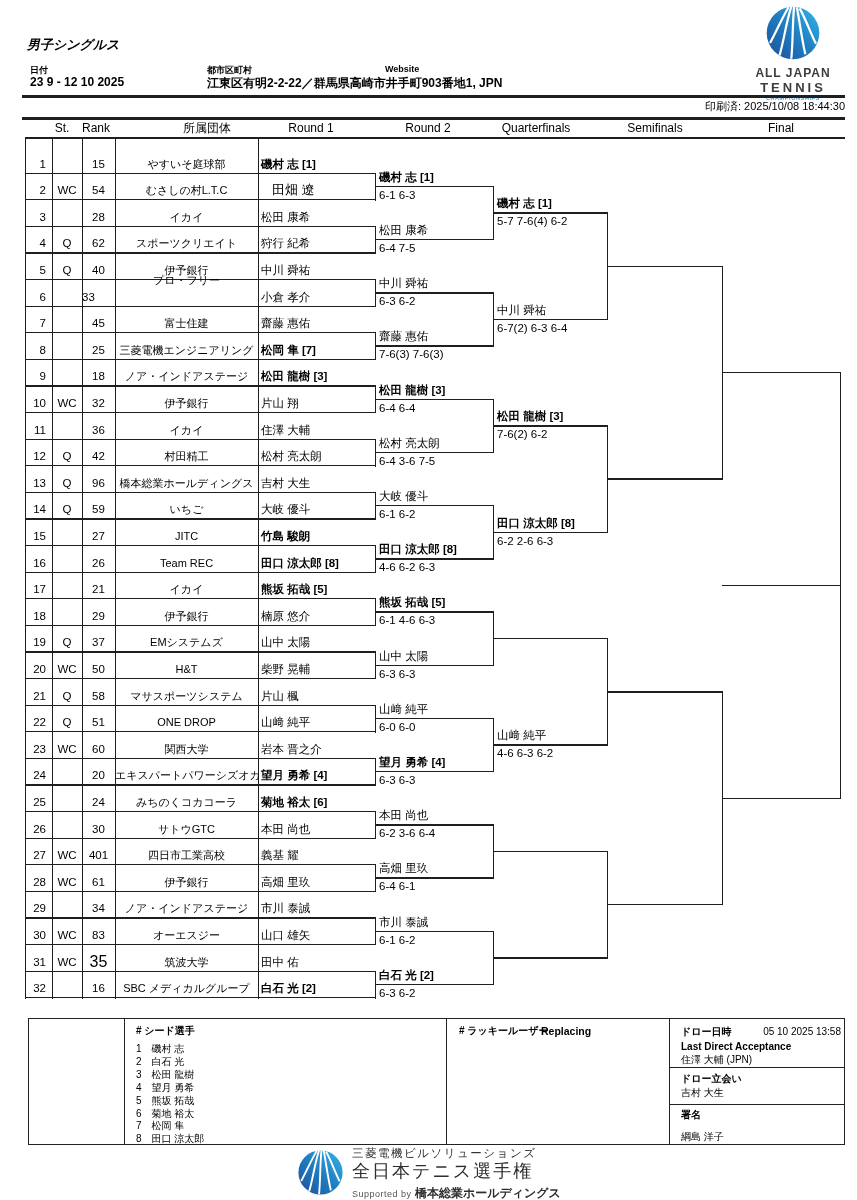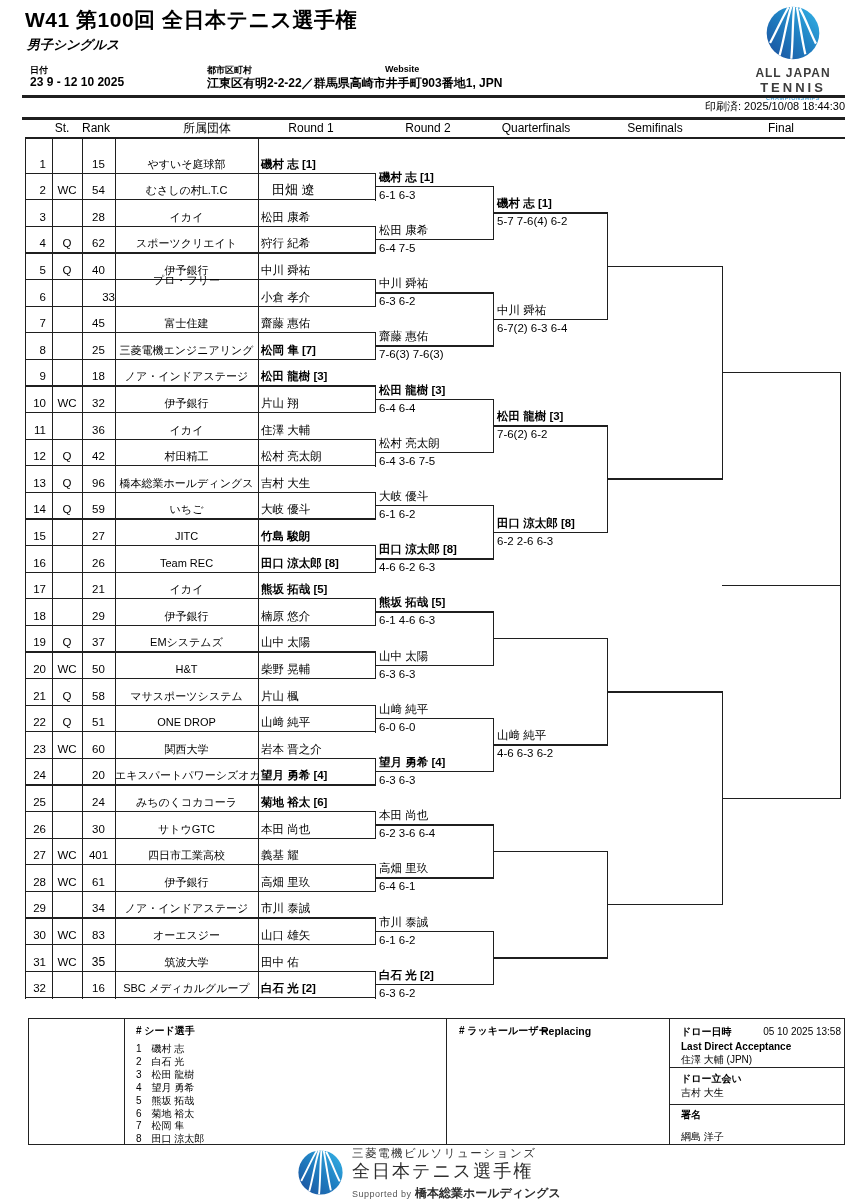--- a/index.html
+++ b/index.html
@@ -22,24 +22,20 @@
   .footer-l2{left:352px;top:1159px;font-size:18px;color:#2e2e2e;letter-spacing:2px;}
   .footer-l3{left:352px;top:1185px;font-size:12px;color:#2e2e2e;}
   .supby{font-size:9px;color:#555;font-weight:normal;letter-spacing:0.5px;}
   .supname{font-weight:bold;}
 </style>
 </head>
 <body>
 
 <div class="page">
 
-  <div class="abs title">
-    <span>W41</span>
-    <span>第100回  全日本テニス選手権</span>
-  </div>
   <div class="abs subtitle">男子シングルス</div>
 
   <div class="abs lbl" style="left:30px;top:64px;">日付</div>
   <div class="abs val" style="left:30px;top:75px;">23 9 - 12 10 2025</div>
   <div class="abs lbl" style="left:207px;top:64px;">都市区町村</div>
   <div class="abs val" style="left:207px;top:75px;">江東区有明2-2-22／群馬県高崎市井手町903番地1, JPN</div>
   <div class="abs lbl" style="left:385px;top:64px;">Website</div>
 
   <div class="abs print">印刷済: 2025/10/08 18:44:30</div>
 
@@ -106,21 +102,21 @@
       <div style="position: absolute; left: 115px; top: 236.3px; width: 143px; text-align: center; font-size: 11px; white-space: nowrap; line-height: 14px;">スポーツクリエイト</div>
       <div style="position: absolute; left: 261px; top: 236.3px; text-align: left; font-size: 11.5px; white-space: nowrap; line-height: 14px;">狩行 紀希</div>
       <div style="position: absolute; left: 25px; top: 278.9px; width: 350px; height: 1.4px; background: rgb(31, 31, 31);"></div>
       <div style="position: absolute; left: 25px; top: 262.9px; width: 21px; text-align: right; font-size: 11.5px; white-space: nowrap; line-height: 14px;">5</div>
       <div style="position: absolute; left: 52px; top: 262.9px; width: 30px; text-align: center; font-size: 11.5px; white-space: nowrap; line-height: 14px;">Q</div>
       <div style="position: absolute; left: 82px; top: 262.9px; width: 33px; text-align: center; font-size: 11.5px; white-space: nowrap; line-height: 14px;">40</div>
       <div style="position: absolute; left: 115px; top: 262.9px; width: 143px; text-align: center; font-size: 11px; white-space: nowrap; line-height: 14px;">伊予銀行</div>
       <div style="position: absolute; left: 261px; top: 262.9px; text-align: left; font-size: 11.5px; white-space: nowrap; line-height: 14px;">中川 舜祐</div>
       <div style="position: absolute; left: 25px; top: 305.5px; width: 350px; height: 1.4px; background: rgb(31, 31, 31);"></div>
       <div style="position: absolute; left: 25px; top: 289.5px; width: 21px; text-align: right; font-size: 11.5px; white-space: nowrap; line-height: 14px;">6</div>
-      <div style="position: absolute; left: 82px; top: 289.5px; width: 33px; text-align: right; font-size: 11.5px; white-space: nowrap; line-height: 14px;">33</div>
+      <div style="position: absolute; left: 82px; top: 289.5px; width: 33px; text-align: left; font-size: 11.5px; white-space: nowrap; line-height: 14px;">33</div>
       <div style="position: absolute; left: 115px; top: 273px; width: 143px; text-align: center; font-size: 11px; white-space: nowrap; line-height: 14px;">プロ・フリー</div>
       <div style="position: absolute; left: 261px; top: 289.5px; text-align: left; font-size: 11.5px; white-space: nowrap; line-height: 14px;">小倉 孝介</div>
       <div style="position: absolute; left: 25px; top: 332.1px; width: 350px; height: 1.4px; background: rgb(31, 31, 31);"></div>
       <div style="position: absolute; left: 25px; top: 316.1px; width: 21px; text-align: right; font-size: 11.5px; white-space: nowrap; line-height: 14px;">7</div>
       <div style="position: absolute; left: 82px; top: 316.1px; width: 33px; text-align: center; font-size: 11.5px; white-space: nowrap; line-height: 14px;">45</div>
       <div style="position: absolute; left: 115px; top: 316.1px; width: 143px; text-align: center; font-size: 11px; white-space: nowrap; line-height: 14px;">富士住建</div>
       <div style="position: absolute; left: 261px; top: 316.1px; text-align: left; font-size: 11.5px; white-space: nowrap; line-height: 14px;">齋藤 惠佑</div>
       <div style="position: absolute; left: 25px; top: 358.7px; width: 350px; height: 1.4px; background: rgb(31, 31, 31);"></div>
       <div style="position: absolute; left: 25px; top: 342.7px; width: 21px; text-align: right; font-size: 11.5px; white-space: nowrap; line-height: 14px;">8</div>
       <div style="position: absolute; left: 82px; top: 342.7px; width: 33px; text-align: center; font-size: 11.5px; white-space: nowrap; line-height: 14px;">25</div>
@@ -244,21 +240,21 @@
       <div style="position: absolute; left: 261px; top: 901.3px; text-align: left; font-size: 11.5px; white-space: nowrap; line-height: 14px;">市川 泰誠</div>
       <div style="position: absolute; left: 25px; top: 943.9px; width: 350px; height: 1.4px; background: rgb(31, 31, 31);"></div>
       <div style="position: absolute; left: 25px; top: 927.9px; width: 21px; text-align: right; font-size: 11.5px; white-space: nowrap; line-height: 14px;">30</div>
       <div style="position: absolute; left: 52px; top: 927.9px; width: 30px; text-align: center; font-size: 11.5px; white-space: nowrap; line-height: 14px;">WC</div>
       <div style="position: absolute; left: 82px; top: 927.9px; width: 33px; text-align: center; font-size: 11.5px; white-space: nowrap; line-height: 14px;">83</div>
       <div style="position: absolute; left: 115px; top: 927.9px; width: 143px; text-align: center; font-size: 11px; white-space: nowrap; line-height: 14px;">オーエスジー</div>
       <div style="position: absolute; left: 261px; top: 927.9px; text-align: left; font-size: 11.5px; white-space: nowrap; line-height: 14px;">山口 雄矢</div>
       <div style="position: absolute; left: 25px; top: 970.5px; width: 350px; height: 1.4px; background: rgb(31, 31, 31);"></div>
       <div style="position: absolute; left: 25px; top: 954.5px; width: 21px; text-align: right; font-size: 11.5px; white-space: nowrap; line-height: 14px;">31</div>
       <div style="position: absolute; left: 52px; top: 954.5px; width: 30px; text-align: center; font-size: 11.5px; white-space: nowrap; line-height: 14px;">WC</div>
-      <div style="position: absolute; left: 82px; top: 954.5px; width: 33px; text-align: center; font-size: 12px; white-space: nowrap; line-height: 14px;">35</div>
+      <div style="position: absolute; left: 82px; top: 954.5px; width: 33px; text-align: center; font-size: 16px; white-space: nowrap; line-height: 14px;">35</div>
       <div style="position: absolute; left: 115px; top: 954.5px; width: 143px; text-align: center; font-size: 11px; white-space: nowrap; line-height: 14px;">筑波大学</div>
       <div style="position: absolute; left: 261px; top: 954.5px; text-align: left; font-size: 11.5px; white-space: nowrap; line-height: 14px;">田中 佑</div>
       <div style="position: absolute; left: 25px; top: 997.1px; width: 350px; height: 1.4px; background: rgb(31, 31, 31);"></div>
       <div style="position: absolute; left: 25px; top: 981.1px; width: 21px; text-align: right; font-size: 11.5px; white-space: nowrap; line-height: 14px;">32</div>
       <div style="position: absolute; left: 82px; top: 981.1px; width: 33px; text-align: center; font-size: 11.5px; white-space: nowrap; line-height: 14px;">16</div>
       <div style="position: absolute; left: 115px; top: 981.1px; width: 143px; text-align: center; font-size: 11px; white-space: nowrap; line-height: 14px;">SBC メディカルグループ</div>
       <div style="position: absolute; left: 261px; top: 981.1px; text-align: left; font-size: 11.5px; font-weight: bold; white-space: nowrap; line-height: 14px;">白石 光 [2]</div>
       <div style="position: absolute; left: 375px; top: 172.5px; width: 1.4px; height: 28px; background: rgb(31, 31, 31);"></div>
       <div style="position: absolute; left: 375px; top: 185.8px; width: 118px; height: 1.4px; background: rgb(31, 31, 31);"></div>
       <div style="position: absolute; left: 379px; top: 169.8px; text-align: left; font-size: 11.5px; font-weight: bold; white-space: nowrap; line-height: 14px;">磯村 志 [1]</div>

